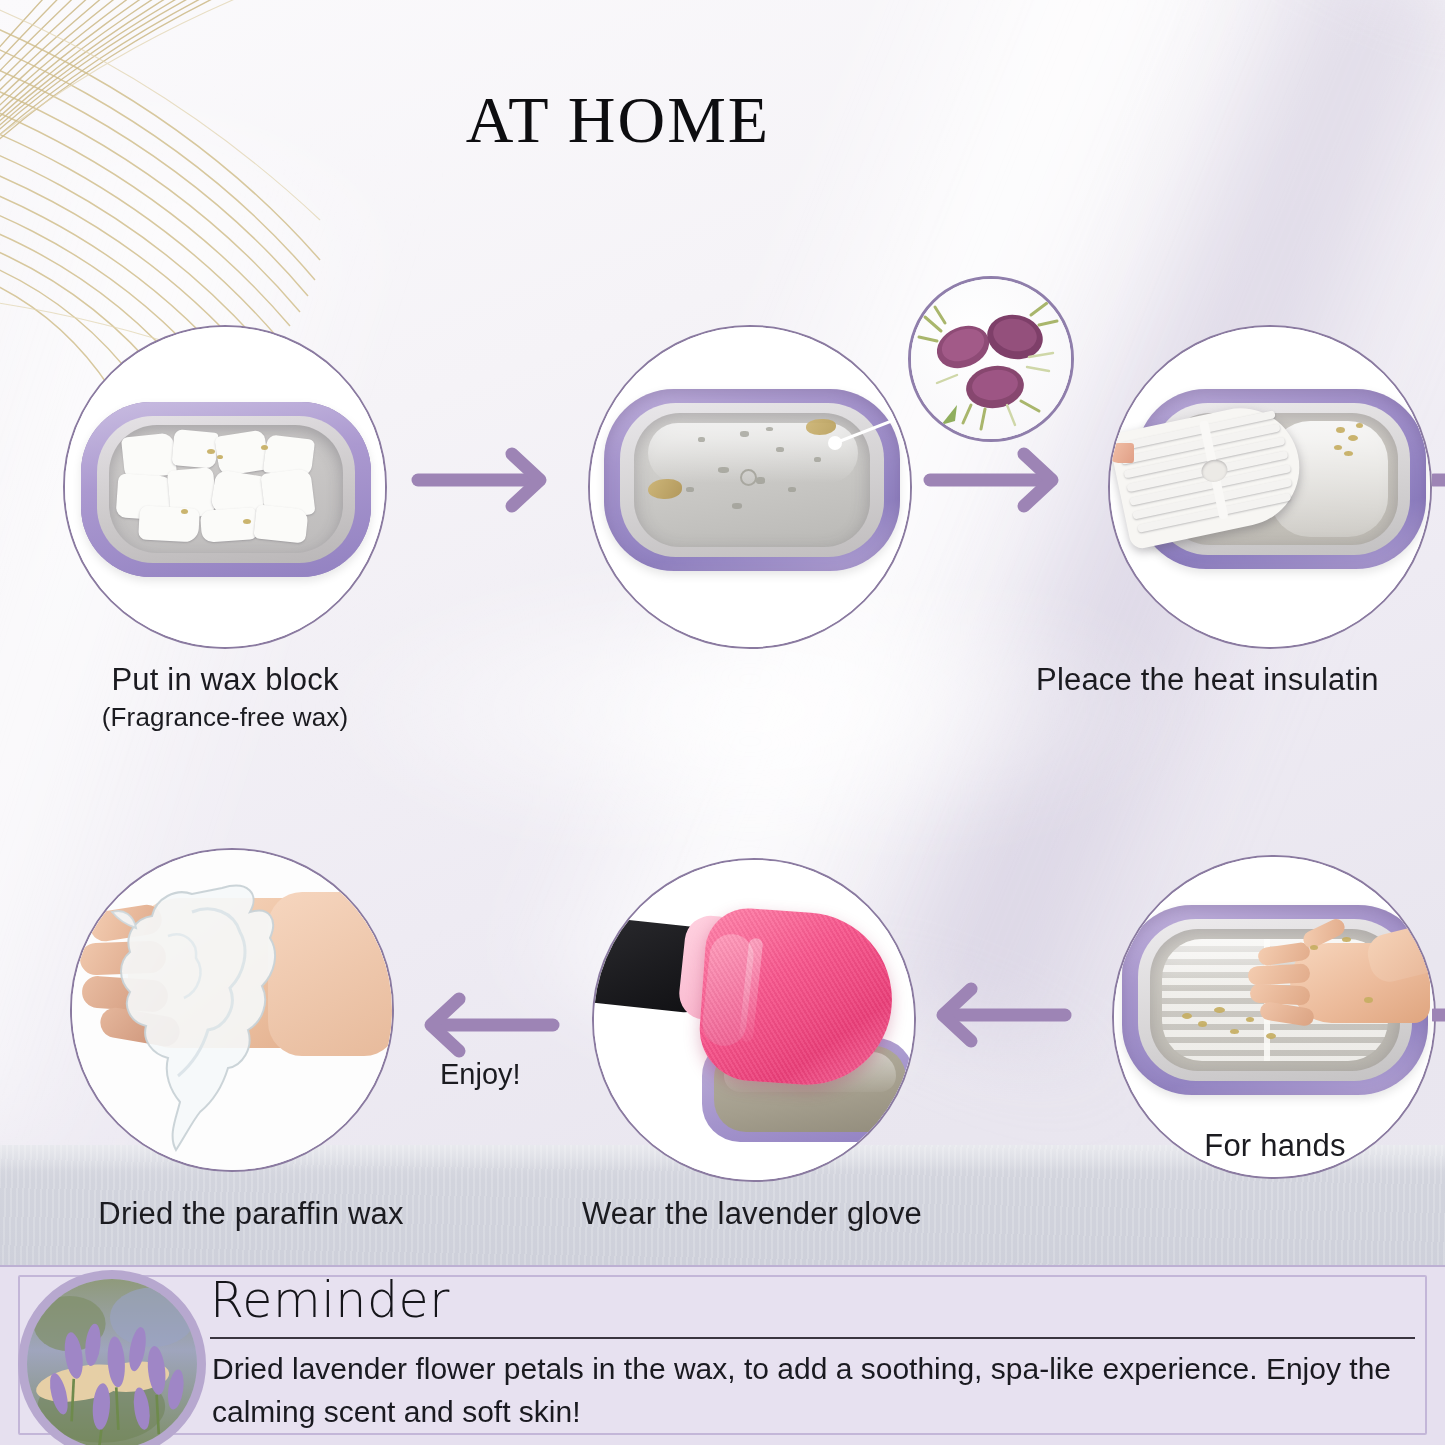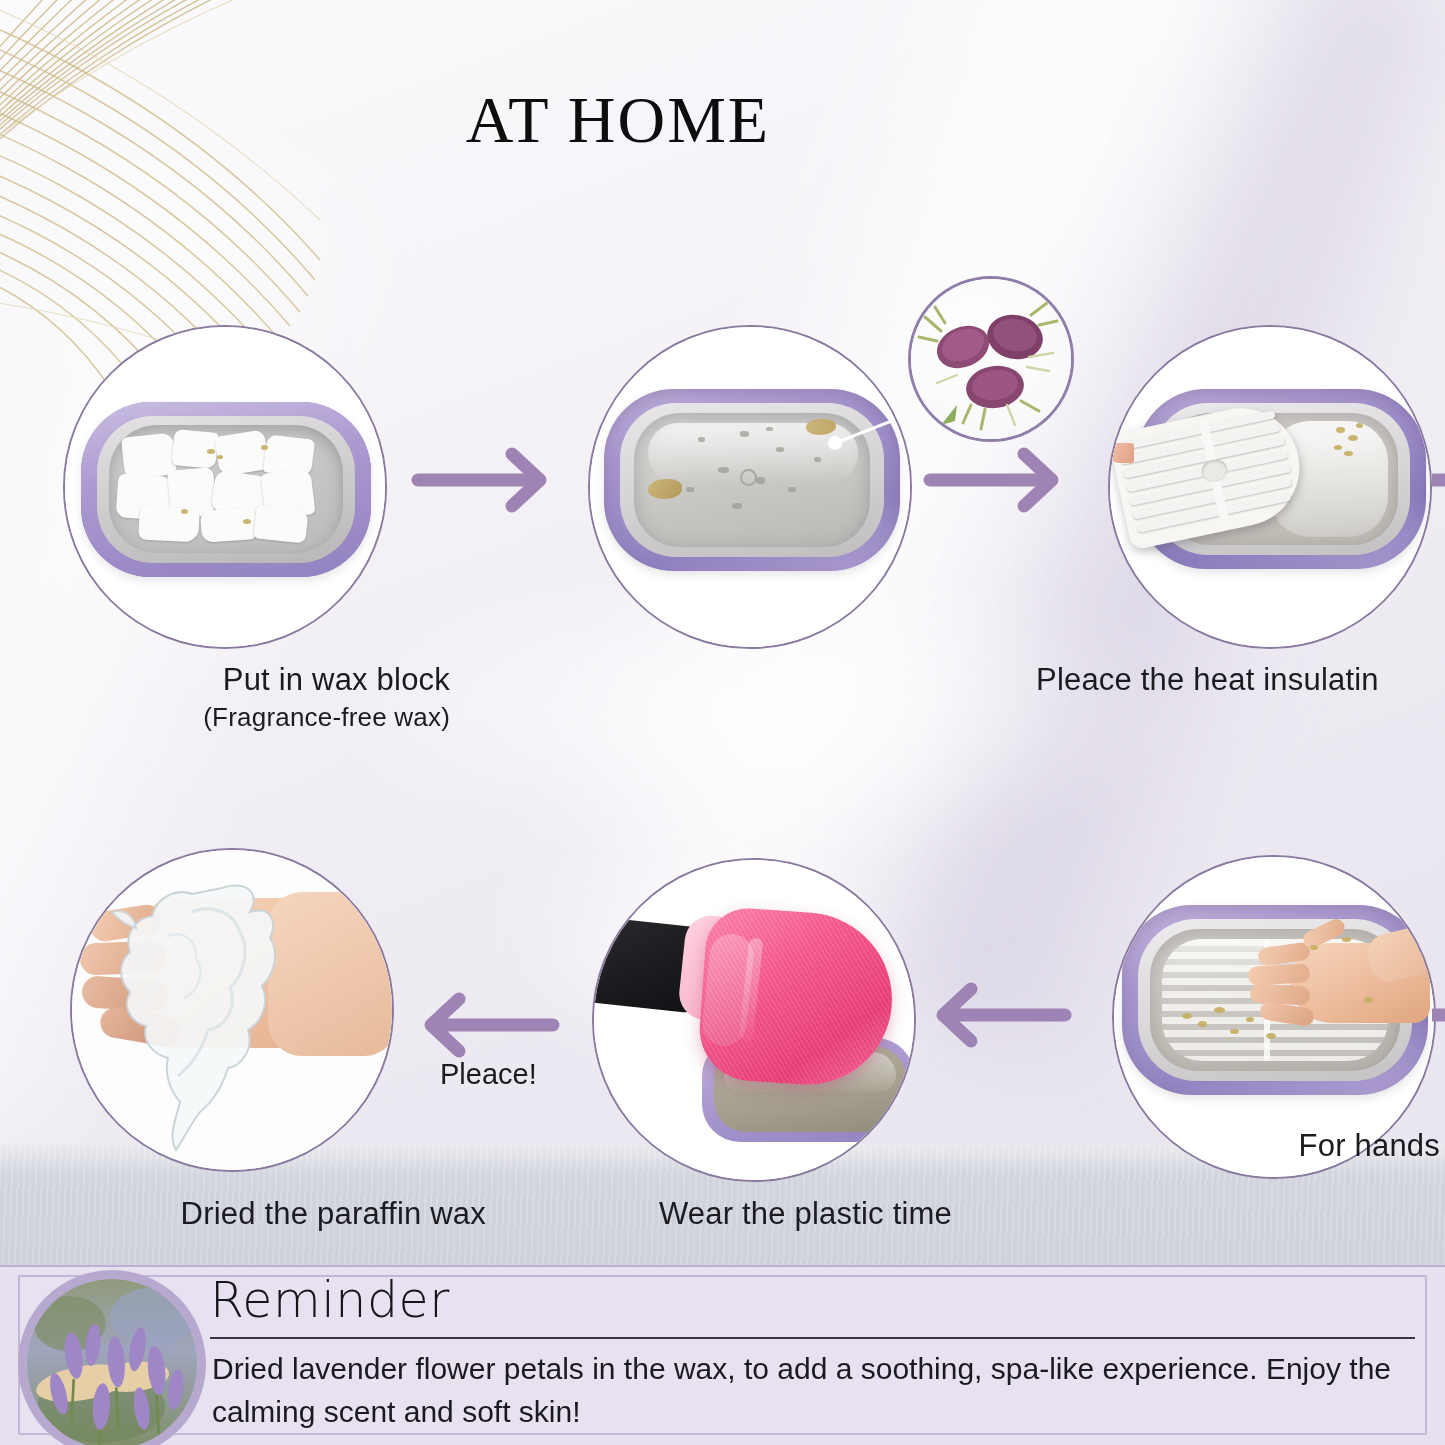--- a/index.html
+++ b/index.html
@@ -76,21 +76,21 @@
 
   
   .circle{
     position:absolute;border-radius:50%;
     border:2px solid #8a7aa0;
     background:#fdfdfe;
     overflow:hidden;
   }
 
   .caption{
-    position:absolute;text-align:right;
+    position:absolute;text-align:center;
     font-size:31px;color:#1b1b20;white-space:nowrap;letter-spacing:.2px;
   }
   .caption.small{font-size:26px;}
 
   
   .arrow{position:absolute;}
   .tub-outer{
     background:linear-gradient(165deg,#b3a2d2 0%,#9e8bc6 35%,#8d79b8 72%,#a795cc 100%);
     border-radius:70px;
     box-shadow:0 5px 14px rgba(90,70,120,.28) inset,0 4px 10px rgba(0,0,0,.10);
@@ -445,29 +445,29 @@
 
     <div style="position:absolute;left:112px;top:74px;width:44px;height:112px;border-radius:24px;
          background:linear-gradient(150deg,#ff9cbb,#ef5f92);transform:rotate(6deg);"></div>
     <div style="position:absolute;left:150px;top:78px;width:14px;height:104px;border-radius:10px;
          background:linear-gradient(180deg,rgba(255,255,255,.35),rgba(255,255,255,.05));transform:rotate(6deg);"></div>
 
     <div style="position:absolute;left:108px;top:52px;width:190px;height:172px;border-radius:46px 94px 92px 56px;
          background:repeating-linear-gradient(55deg,rgba(255,255,255,.07) 0 2px,rgba(0,0,0,.03) 2px 4px);
          transform:rotate(4deg);"></div>
   </div>
-  <div class="caption" style="left:552px;top:1196px;width:400px;">Wear the plastic time</div>
+  <div class="caption" style="left:552px;top:1196px;width:400px;">Wear the lavender glove</div>
 
   <svg class="arrow" style="left:408px;top:985px;width:155px;height:80px;" viewBox="0 0 155 80">
     <g stroke="#9d84b5" stroke-width="13" fill="none" stroke-linecap="round" stroke-linejoin="round">
       <line x1="145" y1="40" x2="27" y2="40"></line>
       <polyline points="51,14 23,40 51,66"></polyline>
     </g>
   </svg>
-  <div class="note-label" style="left:440px;top:1058px;">Pleace!</div>
+  <div class="note-label" style="left:440px;top:1058px;">Enjoy!</div>
 
   <div class="circle" style="left:70px;top:848px;width:320px;height:320px;">
     <div style="position:absolute;inset:0;background:#fdfdfd;"></div>
 
     <div style="position:absolute;inset:0;">
       <div class="skin" style="left:56px;top:48px;width:214px;height:150px;border-radius:52px 40px 60px 46px;
            background:linear-gradient(140deg,#f8dcc6,#eec3a4 55%,#e0ac8a);"></div>
       <div class="skin" style="left:196px;top:42px;width:130px;height:164px;border-radius:34px;
            background:linear-gradient(150deg,#f6d6bf,#e7ba9b);"></div>
 

